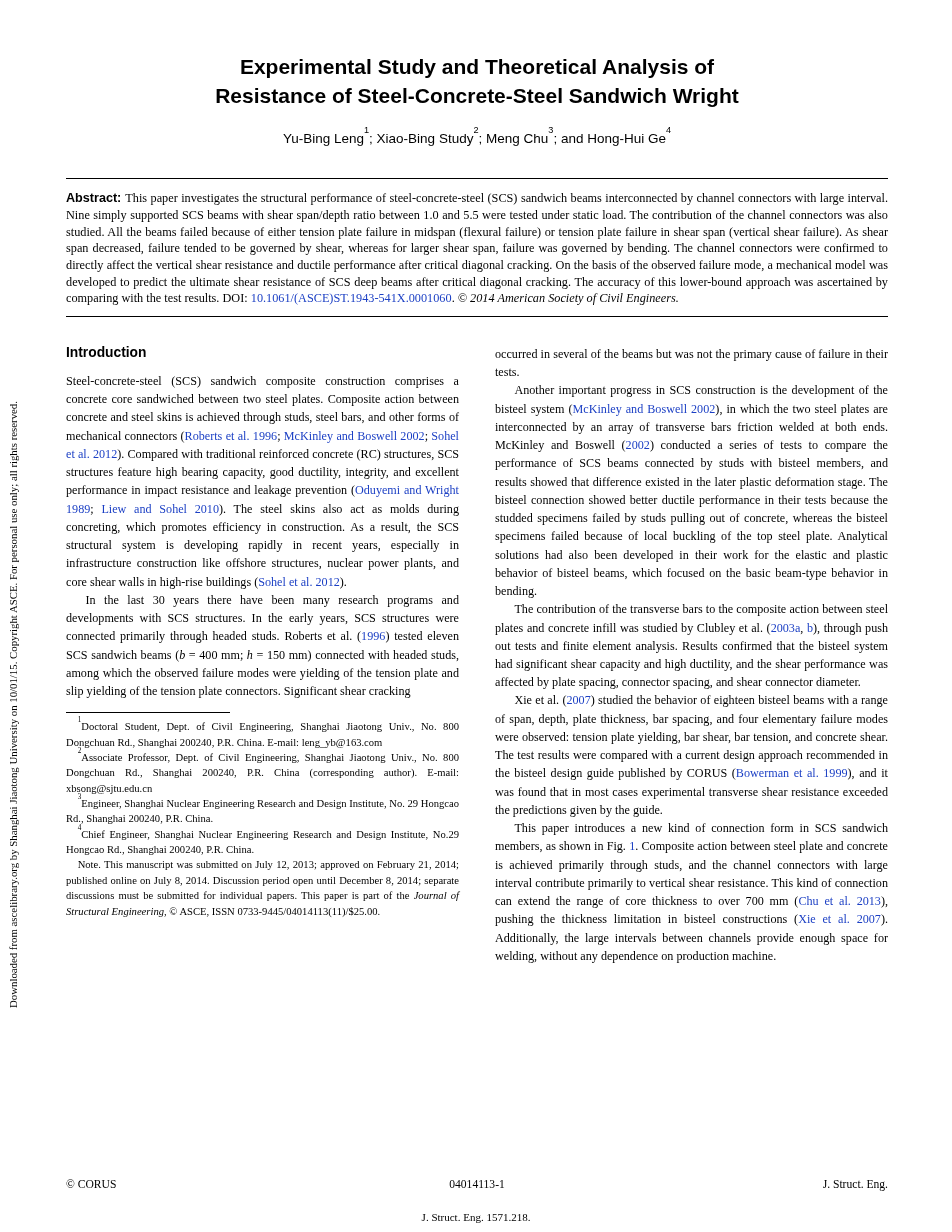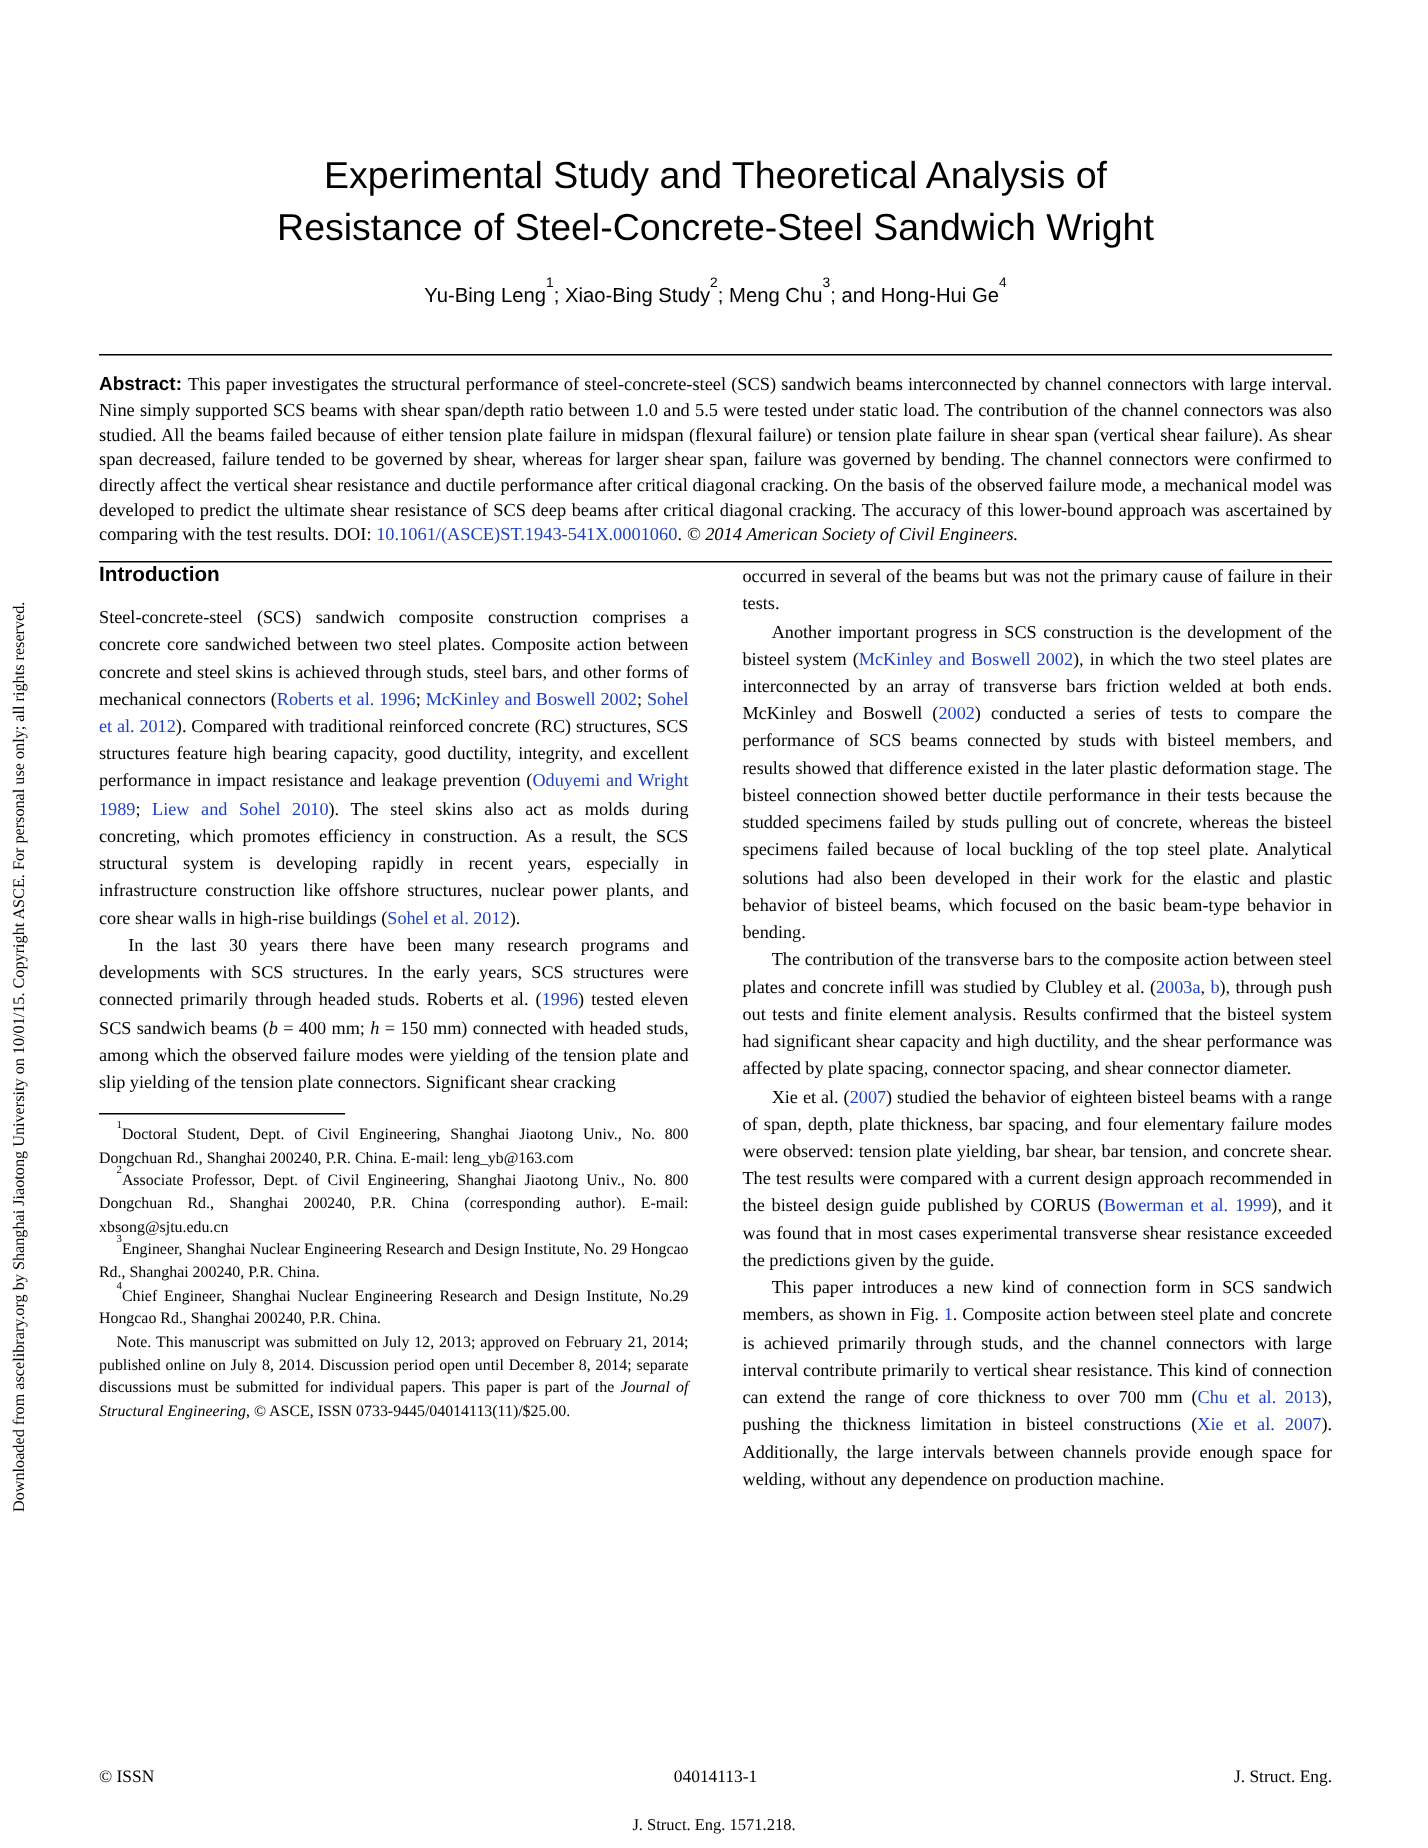--- a/index.html
+++ b/index.html
@@ -9,25 +9,25 @@
     width:952px; height:1232px;
     margin:0 auto;
     background:#ffffff;
     color:#000;
     font-family:"Liberation Serif", serif;
     overflow:hidden;
   }
   .content { position:absolute; left:66px; top:0; width:822px; }
 
   .title {
-    margin-top:100px;
+    margin-top:53px;
     text-align:center;
     font-family:"Liberation Sans", sans-serif;
-    font-weight:normal;
-    font-size:25px;
+    font-weight:bold;
+    font-size:21px;
     line-height:1.38;
   }
   .authors {
     margin-top:20px;
     text-align:center;
     font-family:"Liberation Sans", sans-serif;
     font-size:13.5px;
   }
   .rule-thick { margin-top:32px; border-top:1.6px solid #000; }
   .rule-thin  { margin-top:9px;  border-top:1.2px solid #000; }
@@ -44,21 +44,21 @@
     line-height:1.36;
     text-align:justify;
   }
   .blk-label {
     font-family:"Liberation Sans", sans-serif;
     font-weight:bold;
     font-size:12.6px;
     margin-right:4px;
   }
 
-  .columns { display:flex; gap:36px; }
+  .columns { display:flex; gap:36px; margin-top:28px; }
   .col { width:393px; }
 
   .sec-heading {
     font-family:"Liberation Sans", sans-serif;
     font-size:13.8px;
     font-weight:bold;
     margin-bottom:12px;
   }
   .body-p {
     font-size:12.15px;
@@ -153,20 +153,20 @@
         <p class="body-p"><span>Another important progress in SCS construction is the development of the bisteel system (</span><span class="link">McKinley and Boswell 2002</span><span>), in which the two steel plates are interconnected by an array of transverse bars friction welded at both ends. McKinley and Boswell (</span><span class="link">2002</span><span>) conducted a series of tests to compare the performance of SCS beams connected by studs with bisteel members, and results showed that difference existed in the later plastic deformation stage. The bisteel connection showed better ductile performance in their tests because the studded specimens failed by studs pulling out of concrete, whereas the bisteel specimens failed because of local buckling of the top steel plate. Analytical solutions had also been developed in their work for the elastic and plastic behavior of bisteel beams, which focused on the basic beam-type behavior in bending.</span></p>
         <p class="body-p"><span>The contribution of the transverse bars to the composite action between steel plates and concrete infill was studied by Clubley et al. (</span><span class="link">2003a</span><span>, </span><span class="link">b</span><span>), through push out tests and finite element analysis. Results confirmed that the bisteel system had significant shear capacity and high ductility, and the shear performance was affected by plate spacing, connector spacing, and shear connector diameter.</span></p>
         <p class="body-p"><span>Xie et al. (</span><span class="link">2007</span><span>) studied the behavior of eighteen bisteel beams with a range of span, depth, plate thickness, bar spacing, and four elementary failure modes were observed: tension plate yielding, bar shear, bar tension, and concrete shear. The test results were compared with a current design approach recommended in the bisteel design guide published by CORUS (</span><span class="link">Bowerman et al. 1999</span><span>), and it was found that in most cases experimental transverse shear resistance exceeded the predictions given by the guide.</span></p>
         <p class="body-p"><span>This paper introduces a new kind of connection form in SCS sandwich members, as shown in Fig. </span><span class="link">1</span><span>. Composite action between steel plate and concrete is achieved primarily through studs, and the channel connectors with large interval contribute primarily to vertical shear resistance. This kind of connection can extend the range of core thickness to over 700 mm (</span><span class="link">Chu et al. 2013</span><span>), pushing the thickness limitation in bisteel constructions (</span><span class="link">Xie et al. 2007</span><span>). Additionally, the large intervals between channels provide enough space for welding, without any dependence on production machine.</span></p>
       </div>
 
     </div>
   </div>
 
   <div class="footer">
-    <span>© ISSN</span>
+    <span>© CORUS</span>
     <span class="center">04014113-1</span>
     <span>J. Struct. Eng.</span>
   </div>
 
   <div class="bottom-note">J. Struct. Eng. 1571.218.</div>
 
 </div>
 
 </body></html>

